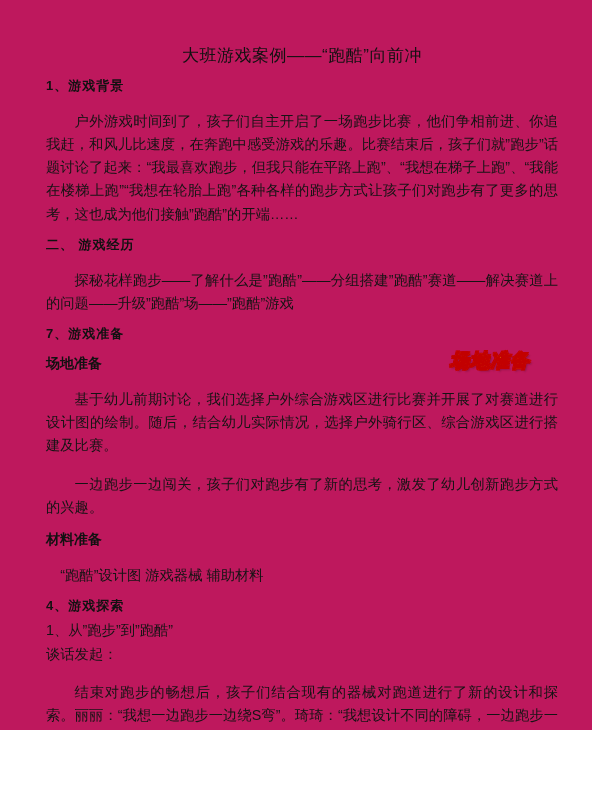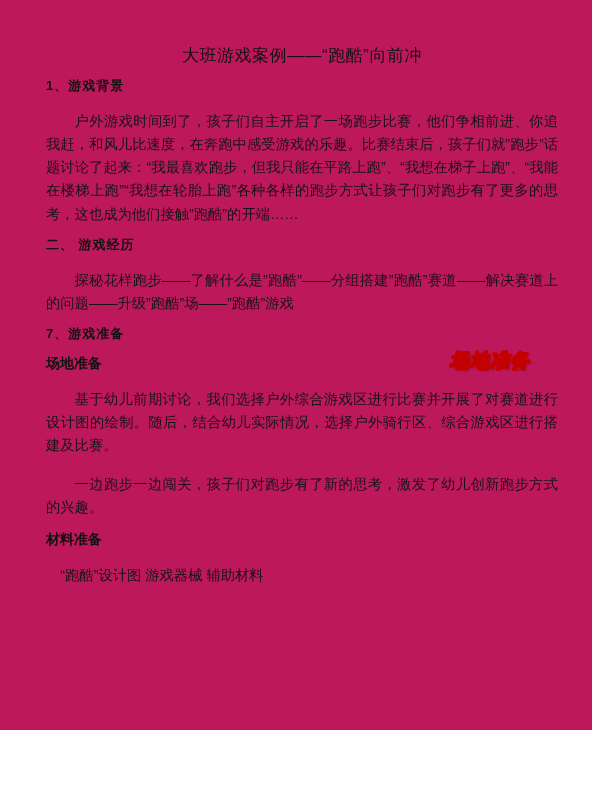--- a/index.html
+++ b/index.html
@@ -123,17 +123,25 @@
 
     <div class="h-sub">场地准备</div>
     <p class="para">基于幼儿前期讨论，我们选择户外综合游戏区进行比赛并开展了对赛道进行设计图的绘制。随后，结合幼儿实际情况，选择户外骑行区、综合游戏区进行搭建及比赛。</p>
 
     <p class="para">一边跑步一边闯关，孩子们对跑步有了新的思考，激发了幼儿创新跑步方式的兴趣。</p>
 
     <div class="h-sub">材料准备</div>
     <p class="para small-indent">“跑酷”设计图 游戏器械 辅助材料</p>
   </div>
 
+  <div>
+    <div class="h-num">
+      <span>4、游戏探索</span>
+    </div>
+    <div class="line-tight">1、从”跑步”到”跑酷”</div>
+    <div class="line-tight">谈话发起：</div>
+    <p class="para">结束对跑步的畅想后，孩子们结合现有的器械对跑道进行了新的设计和探索。丽丽：“我想一边跑步一边绕S弯”。琦琦：“我想设计不同的障碍，一边跑步一边闯关。”那我们一起寻找适合的材料，完成“花样”跑步赛道的设计吧！</p>
+  </div>
 
   <div class="stamp stamp-teacher">场地准备</div>
 
   <div class="bottom-fade"></div>
 </div>
 
 </body></html>

